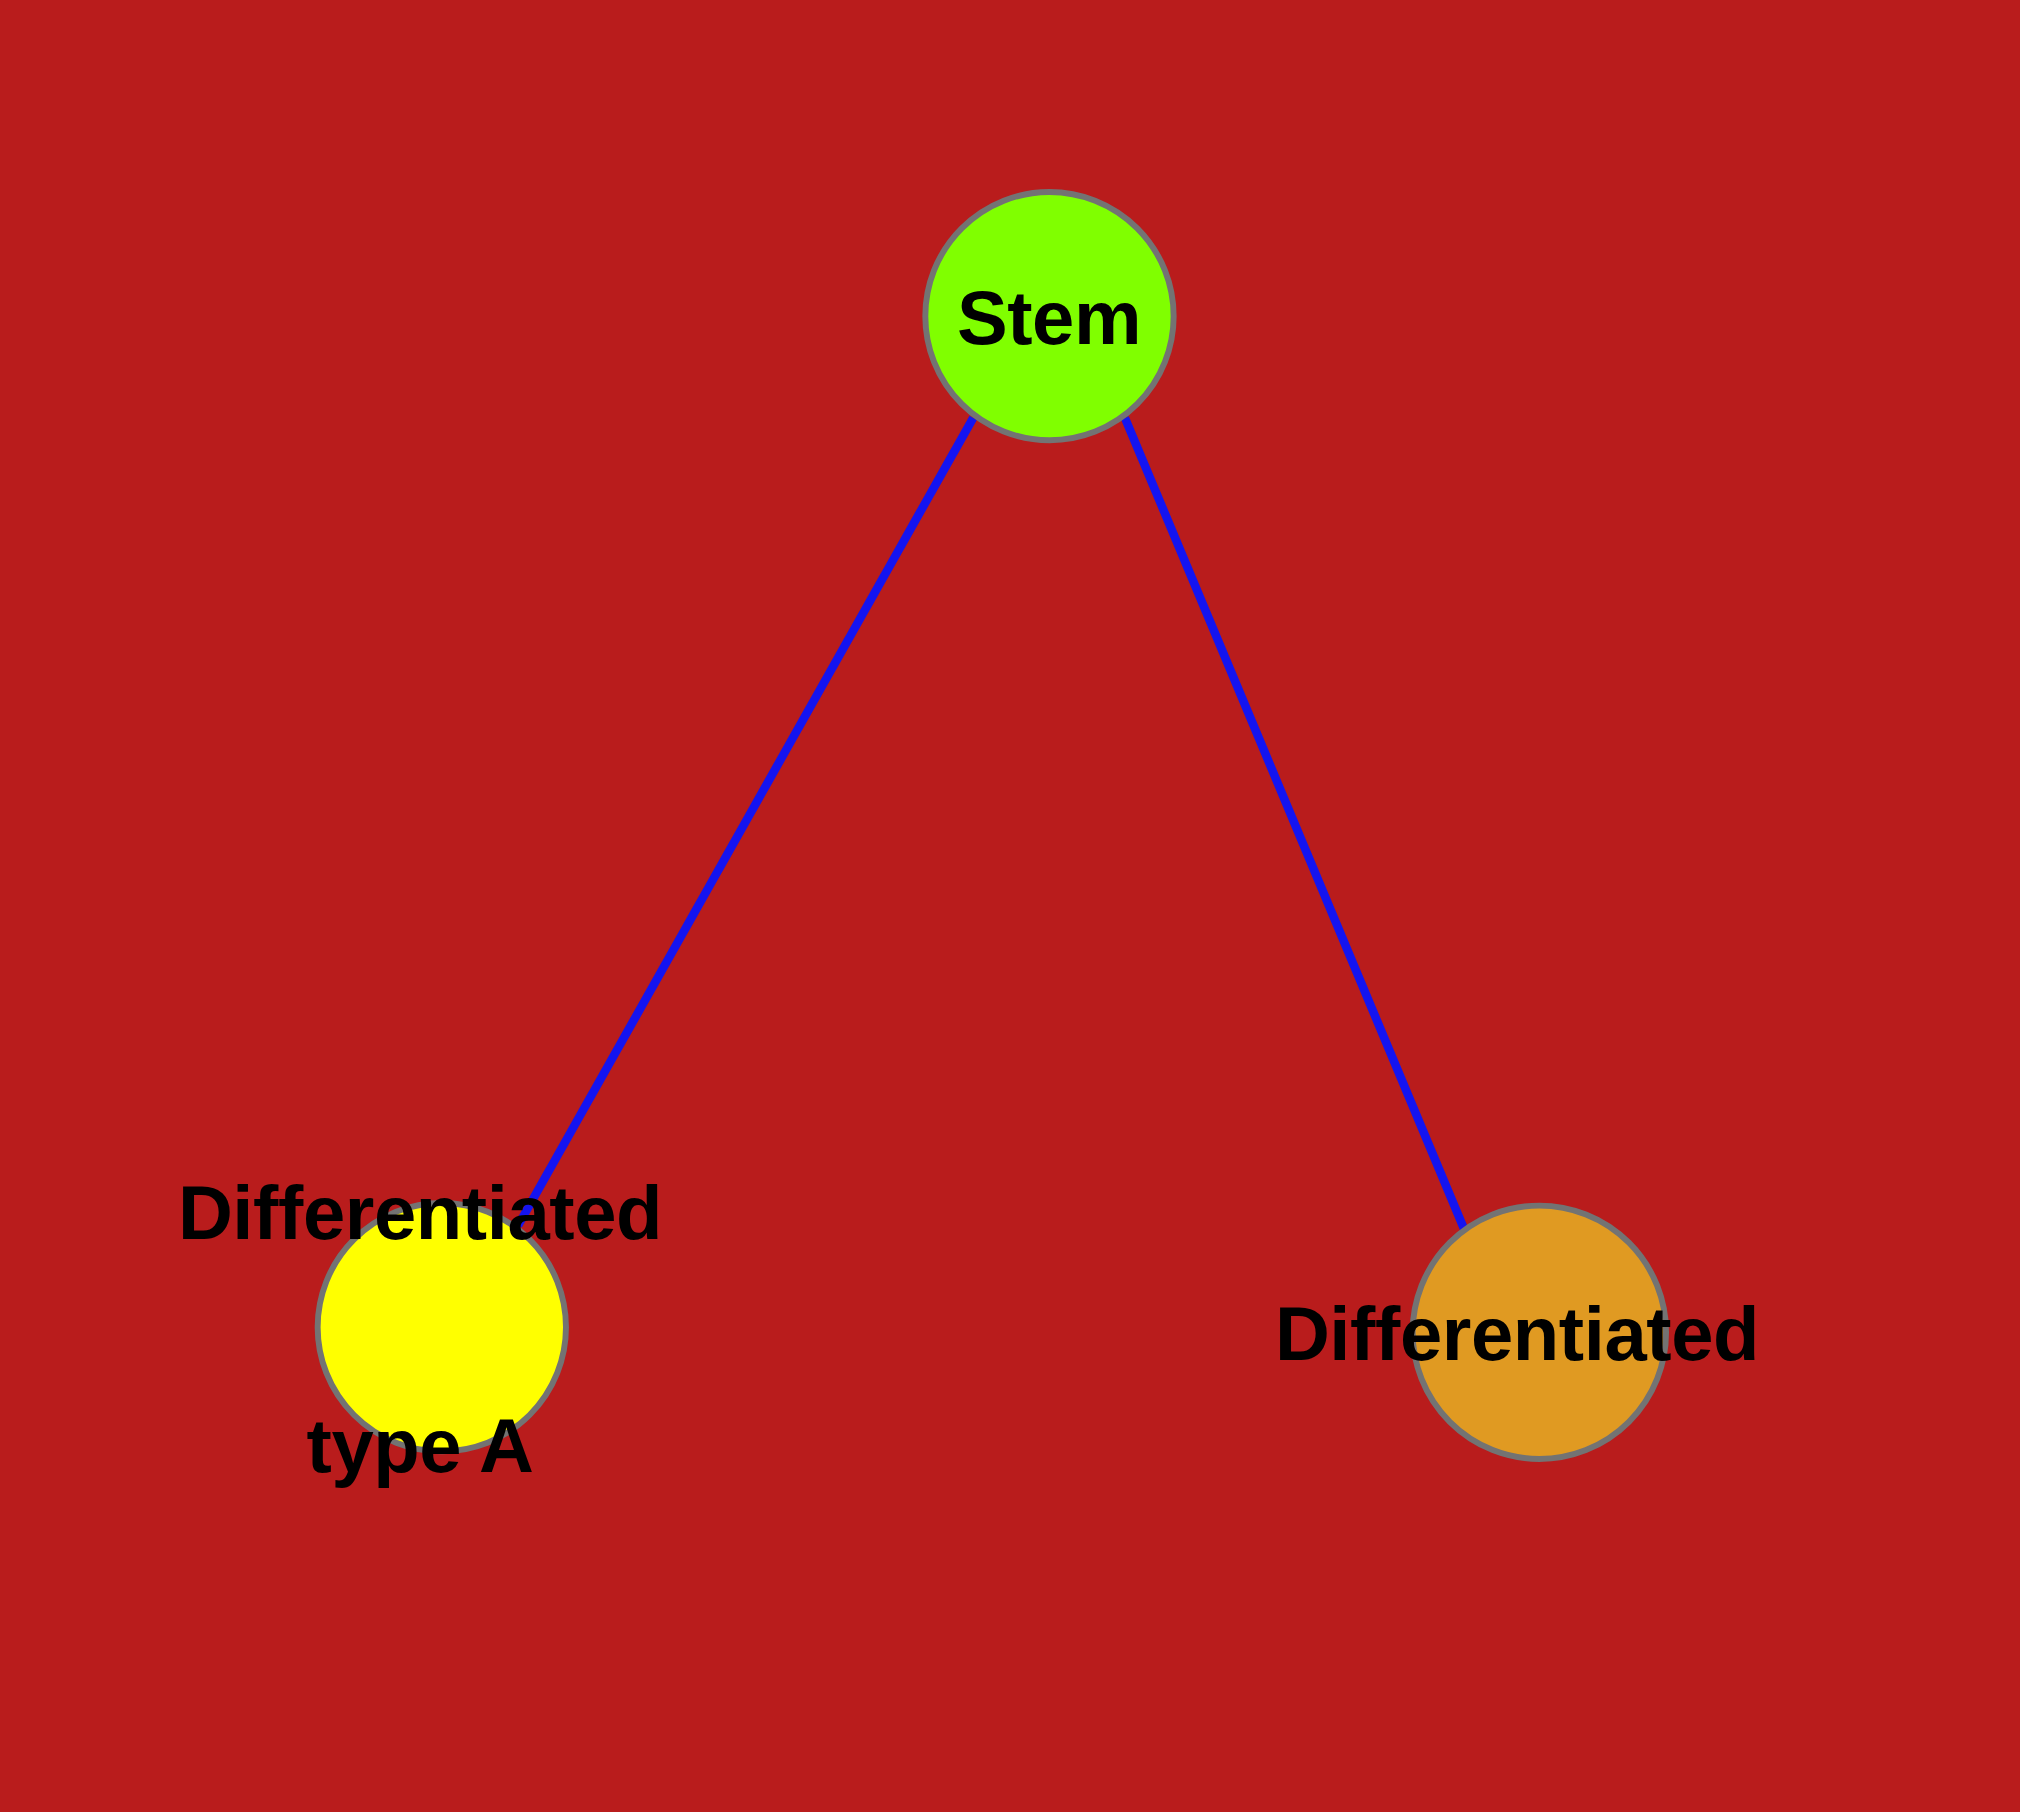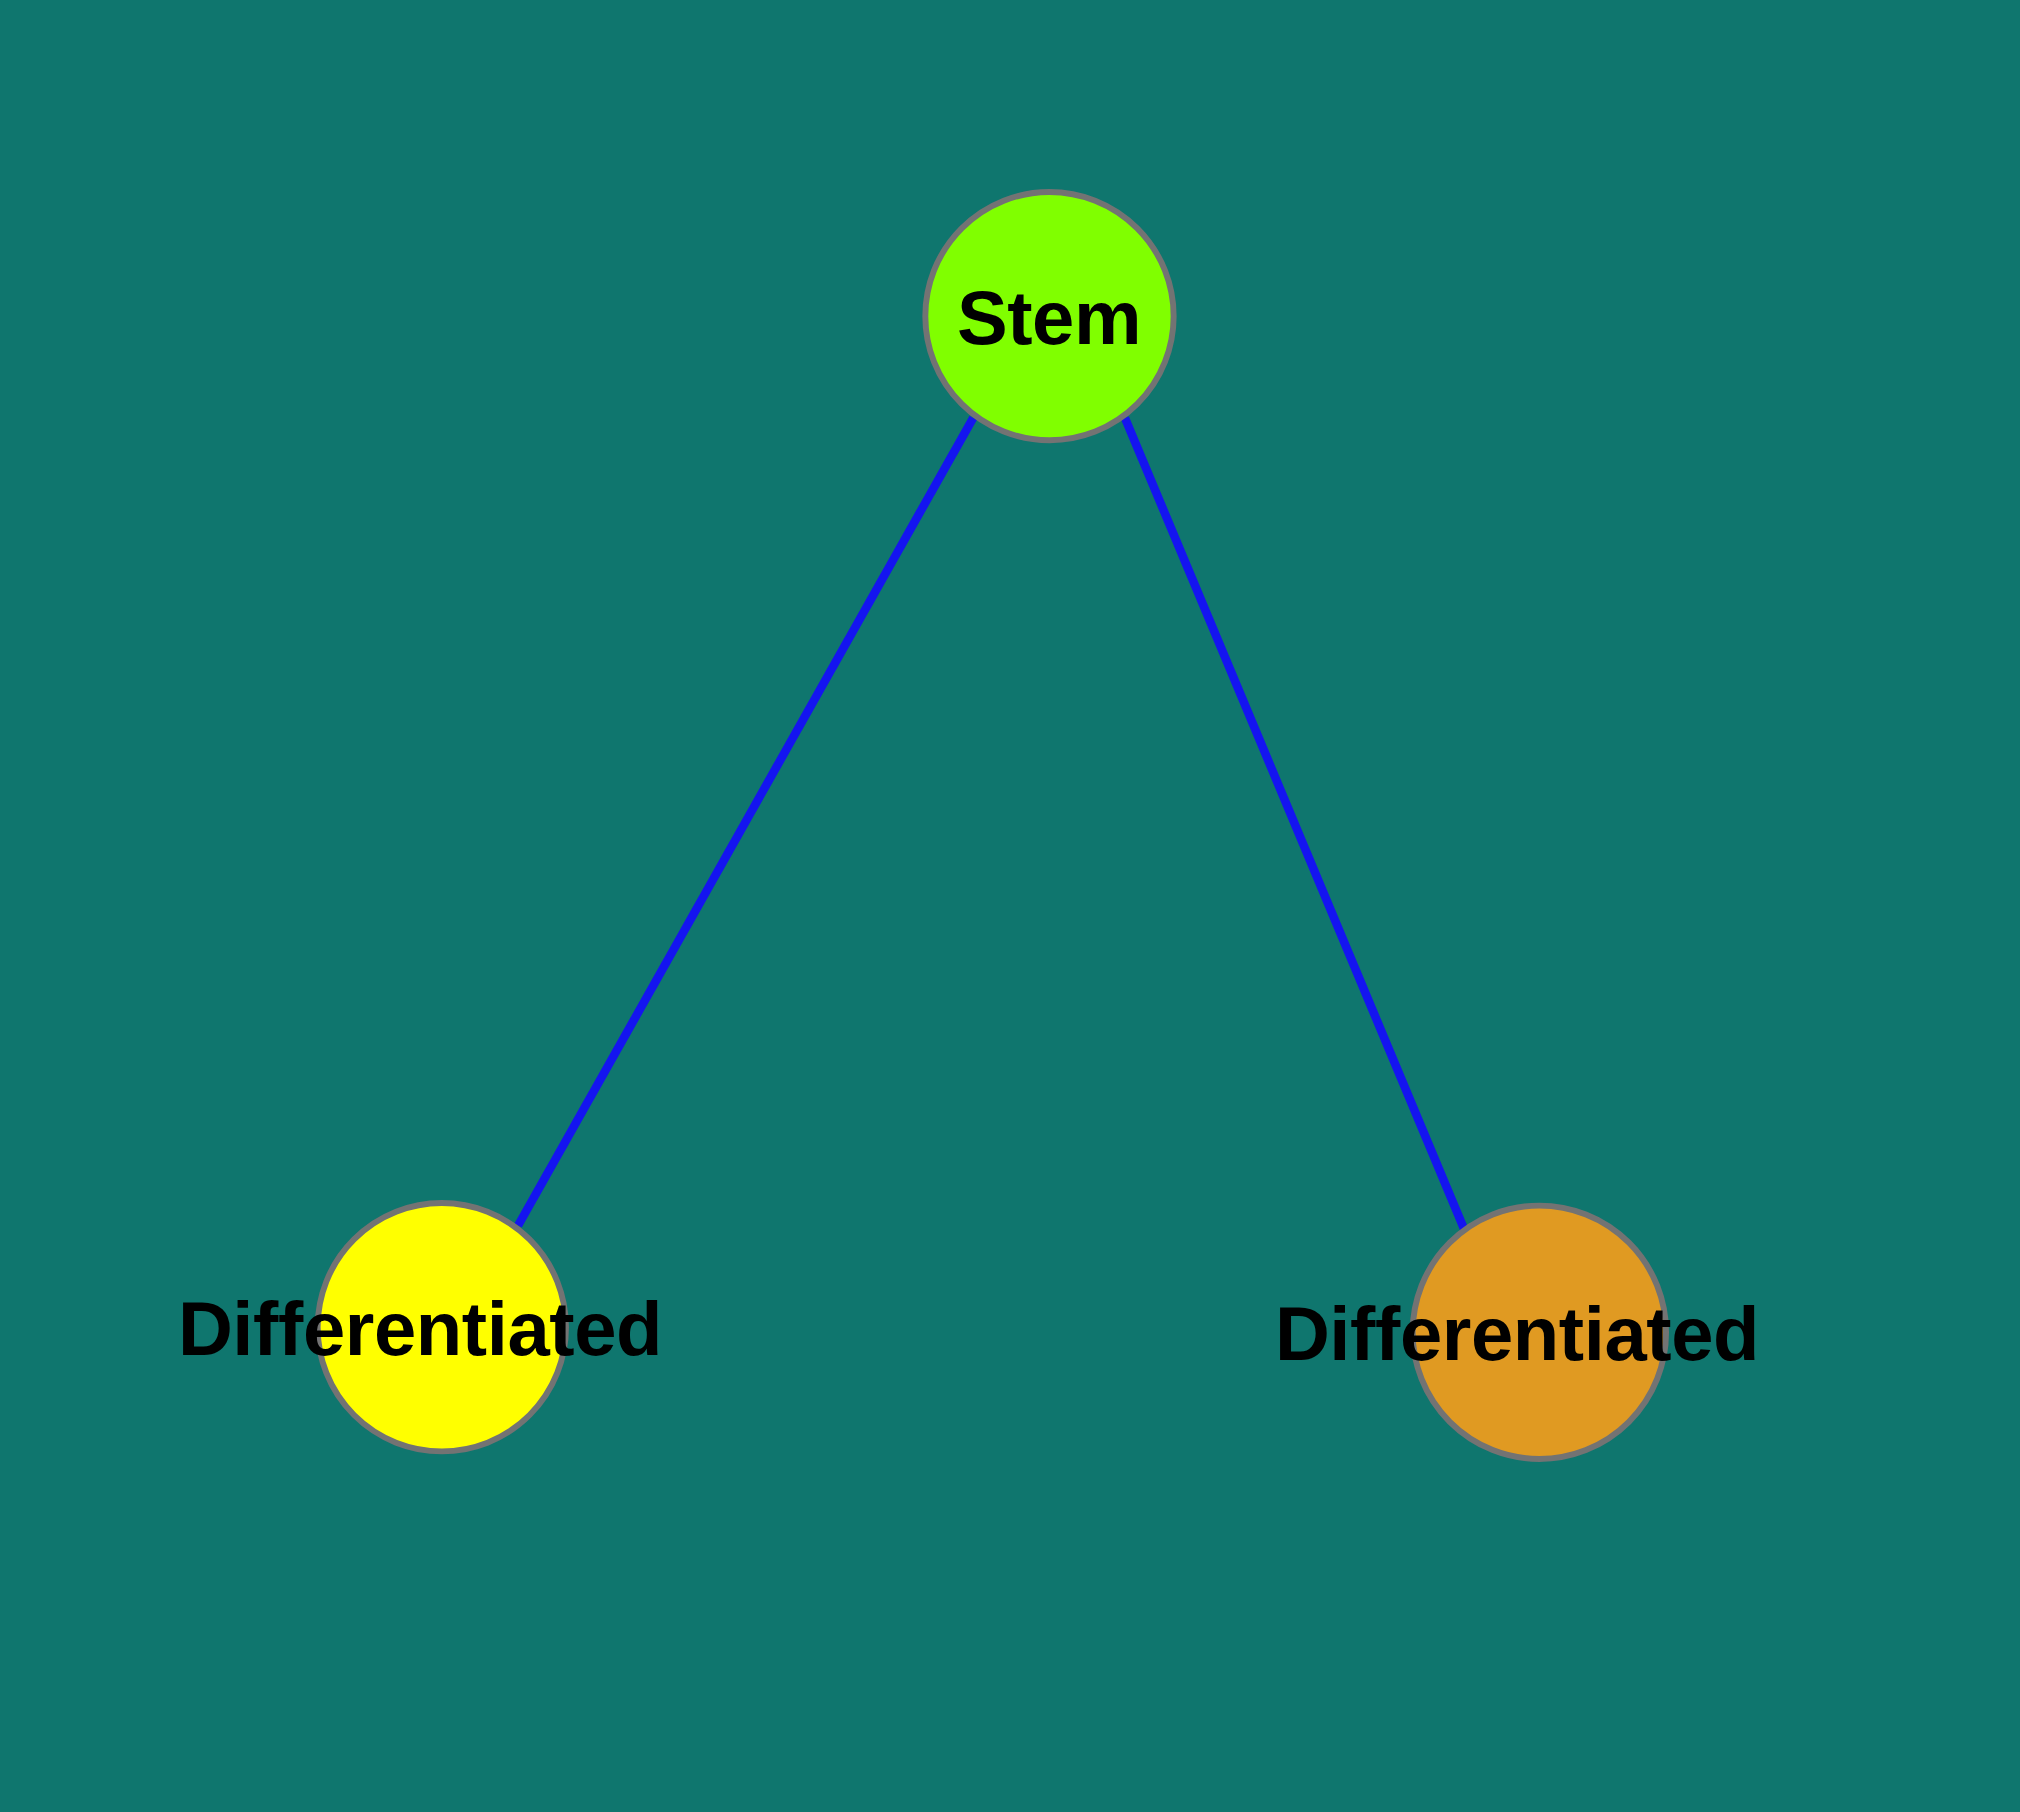--- a/index.html
+++ b/index.html
@@ -32,38 +32,39 @@
     line-height: 1.02;
     color: #000000;
     white-space: pre;
     pointer-events: none;
     letter-spacing: -0.4px;
   }
 </style>
 </head>
 <body>
 
-<div id="canvas" style="width: 2021px; height: 1812px; background: #0f766e;">
+<div id="canvas" style="width: 2021px; height: 1812px; background: #b91c1c;">
 
   <svg id="graph-svg" viewBox="0 0 2384 2138" style="width: 2021px; height: 1812px;">
     <g>
       <line x1="1148" y1="493" x2="611" y2="1446" stroke="#1414f0" stroke-width="10" stroke-linecap="butt"></line>
       <line x1="1327" y1="493" x2="1728" y2="1452" stroke="#1414f0" stroke-width="10" stroke-linecap="butt"></line>
     </g>
     <g>
       <circle cx="1238" cy="373" r="146.5" fill="#80ff00" stroke="#737373" stroke-width="7"></circle>
       <circle cx="521" cy="1566" r="146.5" fill="#ffff00" stroke="#737373" stroke-width="7"></circle>
       <circle cx="1816" cy="1572" r="149.5" fill="#e09a22" stroke="#737373" stroke-width="7"></circle>
     </g>
   </svg>
 
   <div class="node-label" style="left: 1049px; top: 318px; font-size: 76px; color: rgb(0, 0, 0);">Stem</div>
 
   <div class="node-label" style="left: 420px; top: 1329px; font-size: 76px; color: rgb(0, 0, 0);">
     <div>Differentiated</div>
+    <div>type A</div>
   </div>
 
   <div class="node-label" style="left: 1517px; top: 1334px; font-size: 76px; color: rgb(0, 0, 0);">
     <div>Differentiated</div>
   </div>
 
 </div>
 
 
 </body></html>

